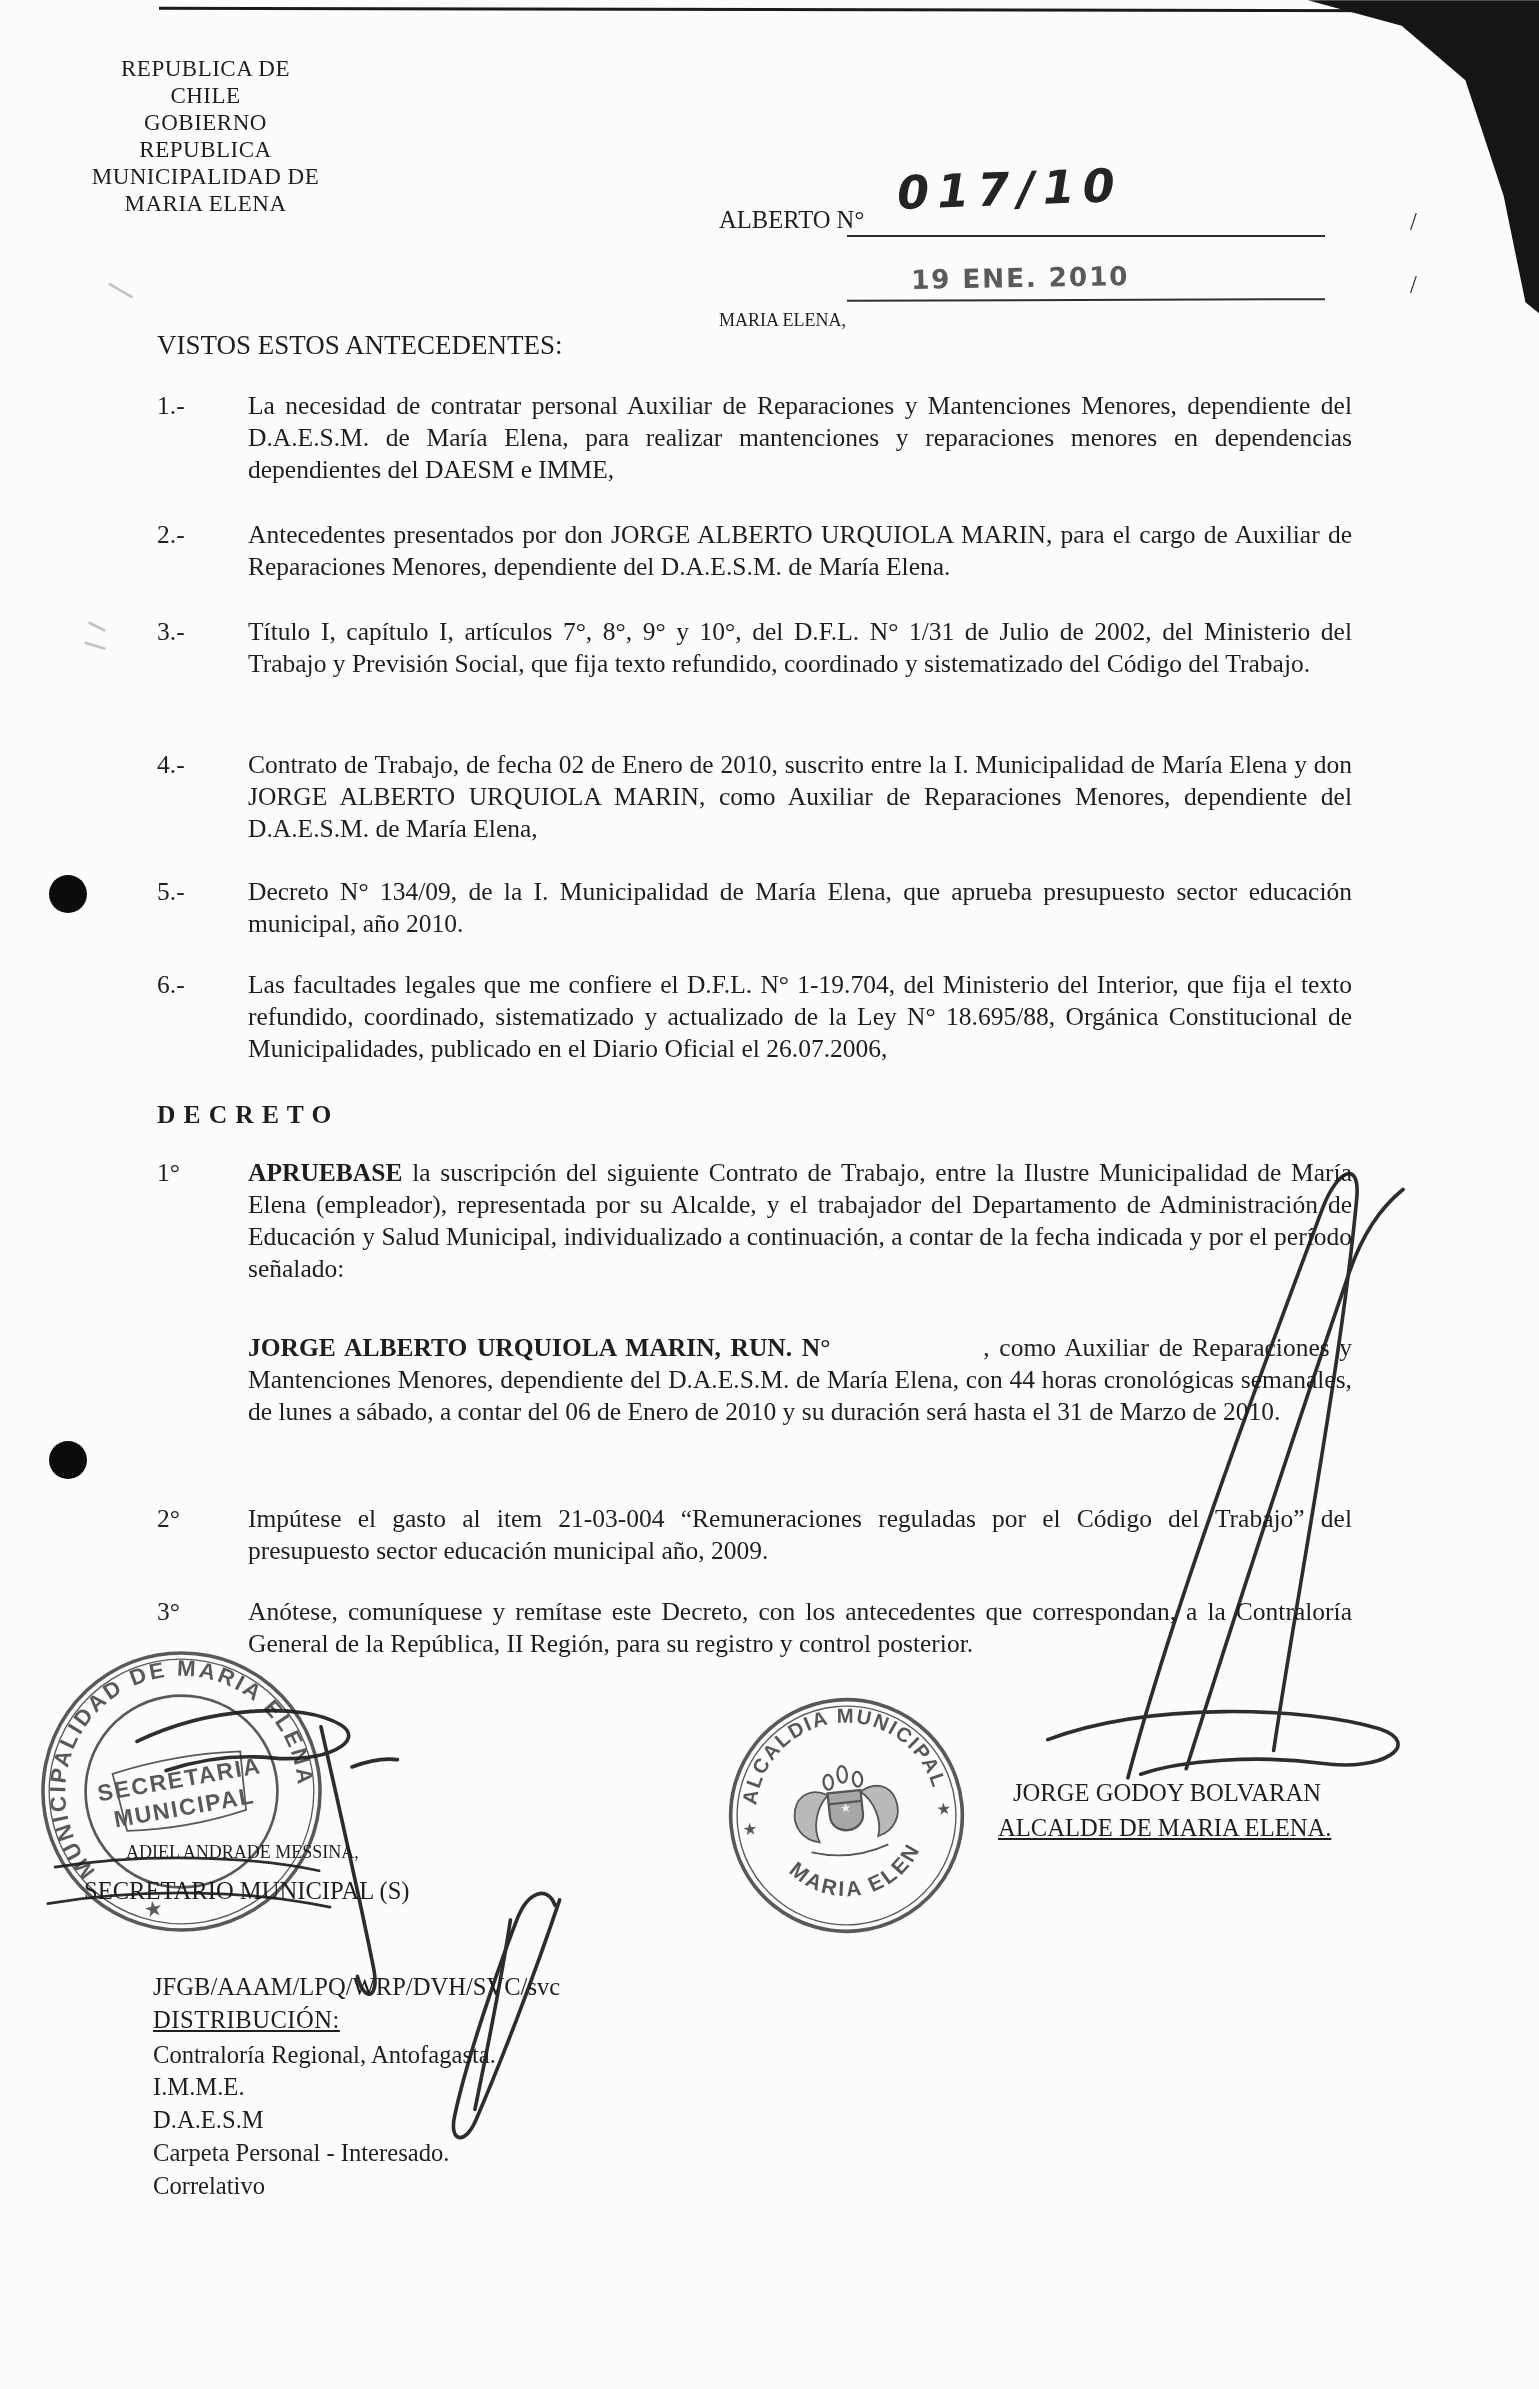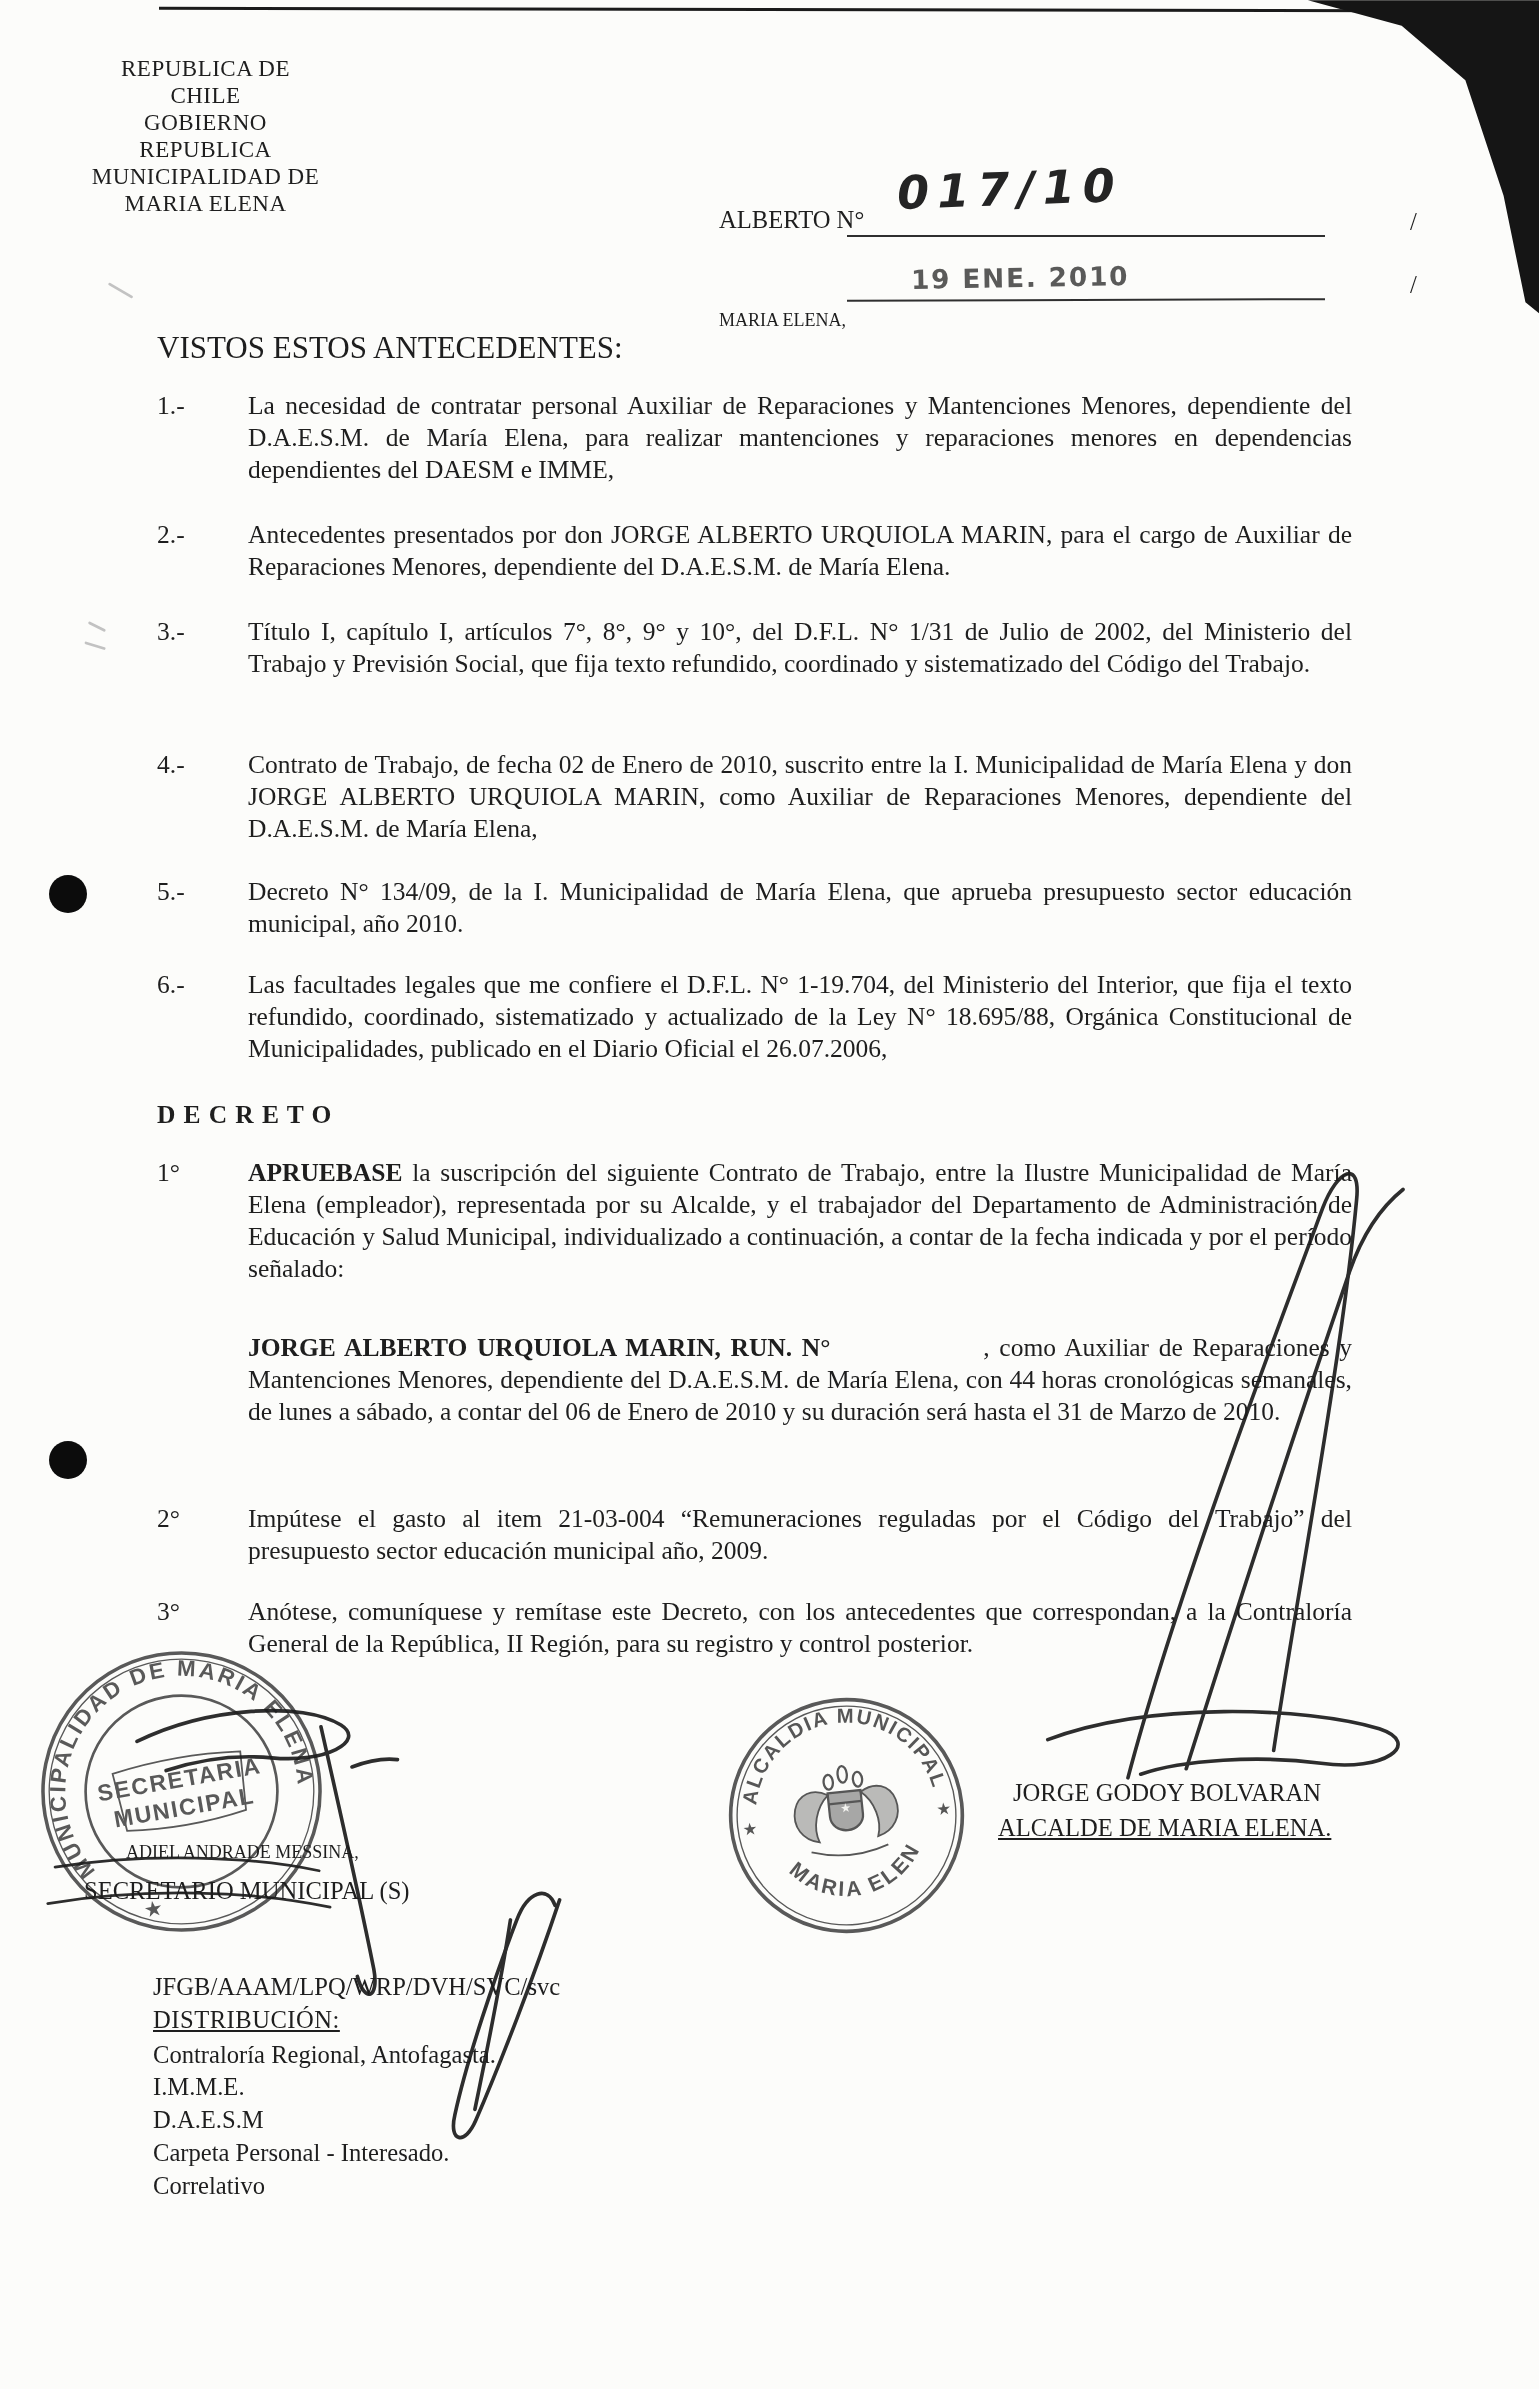--- a/index.html
+++ b/index.html
@@ -22,21 +22,21 @@
   .u2{left:847px;top:299px;width:478px;transform:rotate(-0.2deg);}
   .decree-number{position:absolute;left:897px;top:162px;font-family:"DejaVu Sans",sans-serif;
                  font-size:46px;font-weight:bold;font-style:italic;letter-spacing:8.2px;
                  color:#242424;transform:rotate(-2deg);}
   .date-stamp{position:absolute;left:911px;top:262px;font-family:"DejaVu Sans",sans-serif;
               font-size:26.4px;font-weight:bold;letter-spacing:1.8px;color:#3e3e3e;opacity:.85;transform:rotate(-1deg);}
   .slash{position:absolute;font-size:24.6px;}
   .s1{left:1410px;top:208px;}
   .s2{left:1410px;top:271px;}
   
-  .vistos{position:absolute;left:157px;top:330px;font-size:31px;}
+  .vistos{position:absolute;left:157px;top:330px;font-size:27px;}
   .item{position:absolute;left:157px;width:1195px;display:flex;font-size:25.5px;line-height:32px;}
   .item .num{width:91px;flex:none;}
   .item .txt{flex:1;text-align:justify;}
   .b{font-weight:bold;}
   .run-blank{display:inline-block;width:153px;}
   .decreto-h{position:absolute;left:157px;top:1100px;font-size:25.5px;font-weight:bold;letter-spacing:0.9px;}
   
   .stamp{position:absolute;opacity:.85;}
   .stamp-left{left:35px;top:1645px;width:293px;height:293px;transform:rotate(-10deg);}
   .stamp-right{left:727px;top:1696px;width:239px;height:239px;transform:rotate(-6deg);}

